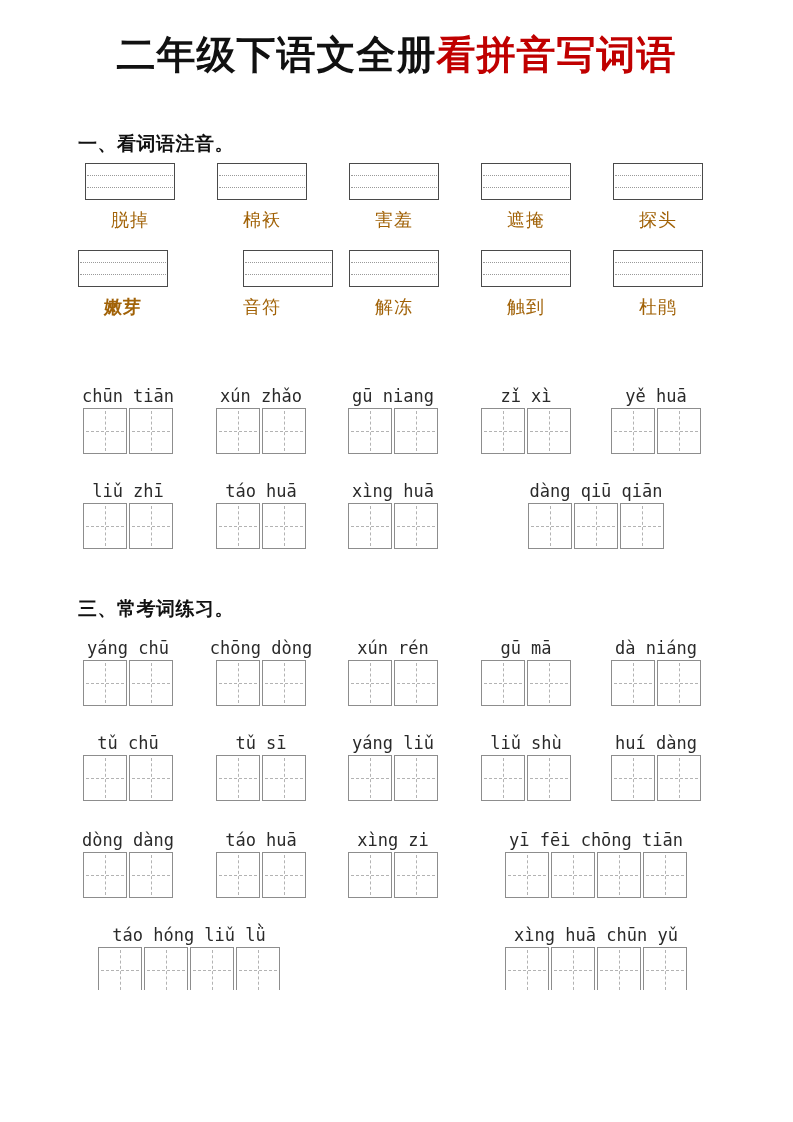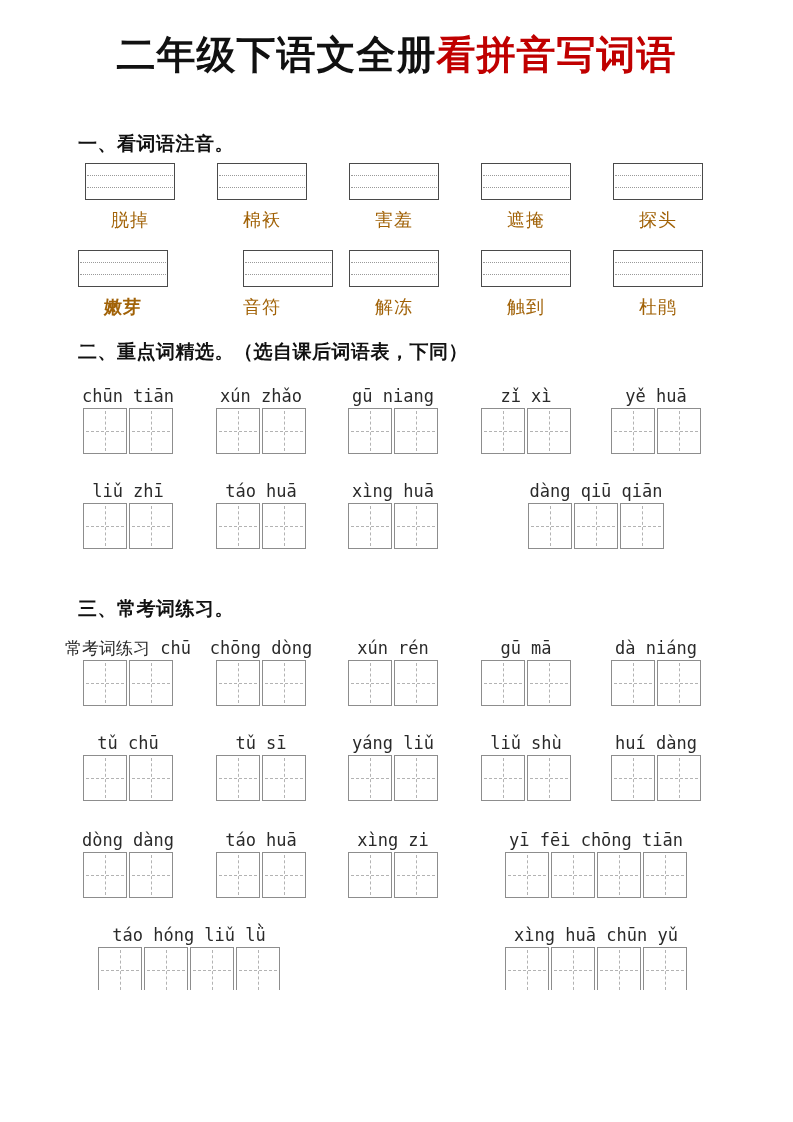--- a/index.html
+++ b/index.html
@@ -118,21 +118,20 @@
       <div class="ruled-cell" style="left: 481px; top: 250px;">
         <div class="ruled-box"></div>
         <div class="word-label">触到</div>
       </div>
       <div class="ruled-cell" style="left: 613px; top: 250px;">
         <div class="ruled-box"></div>
         <div class="word-label">杜鹃</div>
       </div>
     </div>
 
-  <div class="heading" id="heading-s2">二、重点词精选。（选自课后词语表，下同）</div>
   <div class="row" id="row-s2r1">
       <div class="pinyin-label" style="left: 128px; top: 386px;">chūn tiān</div>
       <div class="tian-group" style="left: 83px; top: 408px;">
         <div class="tian"></div>
         <div class="tian"></div>
       </div>
       <div class="pinyin-label" style="left: 261px; top: 386px;">xún zhǎo</div>
       <div class="tian-group" style="left: 216px; top: 408px;">
         <div class="tian"></div>
         <div class="tian"></div>
@@ -172,21 +171,21 @@
       <div class="pinyin-label" style="left: 596px; top: 481px;">dàng qiū qiān</div>
       <div class="tian-group" style="left: 528px; top: 503px;">
         <div class="tian"></div>
         <div class="tian"></div>
         <div class="tian"></div>
       </div>
     </div>
 
   <div class="heading" id="heading-s3">三、常考词练习。</div>
   <div class="row" id="row-s3r1">
-      <div class="pinyin-label" style="left: 128px; top: 638px;">常考词练习 chū</div>
+      <div class="pinyin-label" style="left: 128px; top: 638px;">yáng chū</div>
       <div class="tian-group" style="left: 83px; top: 660px;">
         <div class="tian"></div>
         <div class="tian"></div>
       </div>
       <div class="pinyin-label" style="left: 261px; top: 638px;">chōng dòng</div>
       <div class="tian-group" style="left: 216px; top: 660px;">
         <div class="tian"></div>
         <div class="tian"></div>
       </div>
       <div class="pinyin-label" style="left: 393px; top: 638px;">xún rén</div>

